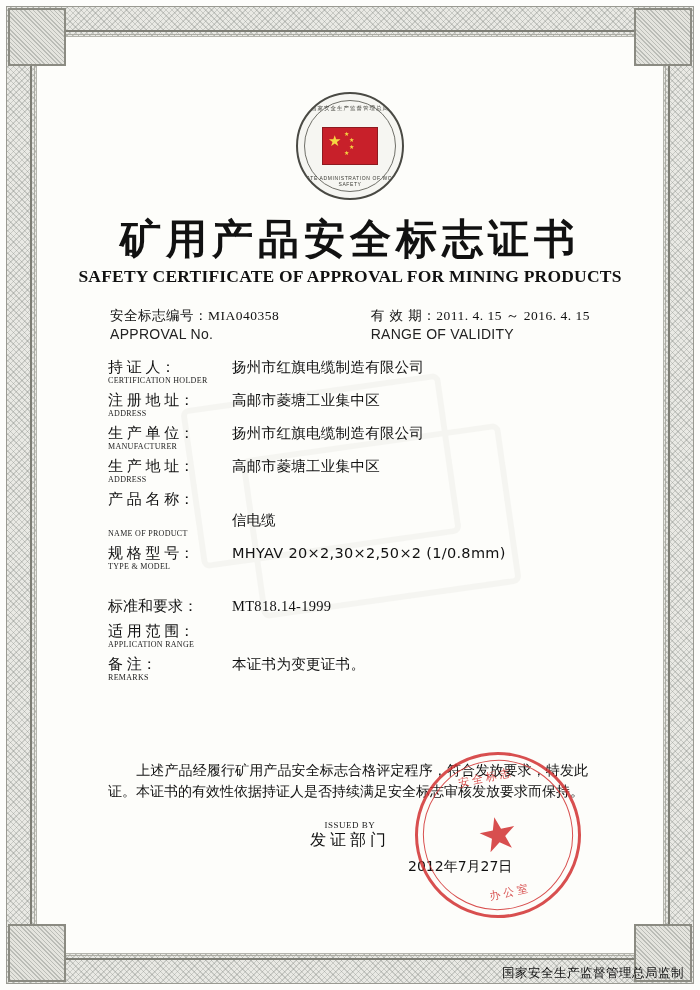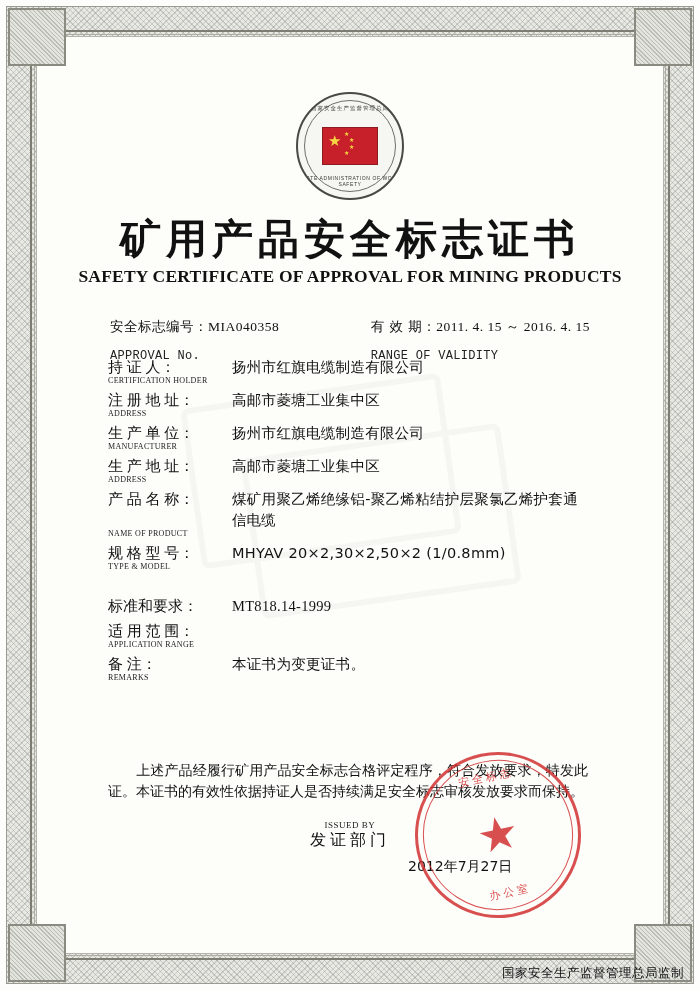--- a/index.html
+++ b/index.html
@@ -163,40 +163,40 @@
     font-size: 17.5px;
     letter-spacing: 0.2px;
     color: #111;
     font-family: "Liberation Serif", serif;
     font-weight: bold;
   }
 
   
   #approval-row {
     position: absolute;
-    left: 110px; top: 318px;
+    left: 110px; top: 307px;
     width: 480px;
     display: flex;
     justify-content: space-between;
     align-items: flex-start;
   }
   .meta-block { position: relative; }
   .meta-cn {
     font-size: 13.5px;
     color: #111;
     font-family: "DejaVu Sans", sans-serif;
     letter-spacing: .5px;
     white-space: nowrap;
   }
   .meta-en {
-    font-size: 12px;
+    font-size: 14px;
     color: #222;
-    font-family: Liberation Mono, monospace;
+    font-family: Liberation Sans, sans-serif;
     letter-spacing: .3px;
-    margin-top: 13px;
+    margin-top: 1px;
     white-space: nowrap;
   }
   .meta-val {
     font-family: "Liberation Serif", serif;
     font-size: 13.5px;
   }
 
   
   #fields {
     position: absolute;
@@ -428,21 +428,20 @@
       <div class="field-line">
         <span class="label-cn">生 产 地 址：</span>
         <span class="value">高邮市菱塘工业集中区</span>
       </div>
       <span class="label-en">ADDRESS</span>
     </div>
 
     <div class="field">
       <div class="field-line">
         <span class="label-cn">产 品 名 称：</span>
-        <span class="value">煤矿用聚乙烯绝缘铝-聚乙烯粘结护层聚氯乙烯护套通</span>
       </div>
       <div class="value-cont">信电缆</div>
       <span class="label-en">NAME OF PRODUCT</span>
     </div>
 
     <div class="field">
       <div class="field-line">
         <span class="label-cn">规 格 型 号：</span>
         <span class="value">MHYAV    20×2,30×2,50×2  (1/0.8mm)</span>
       </div>

